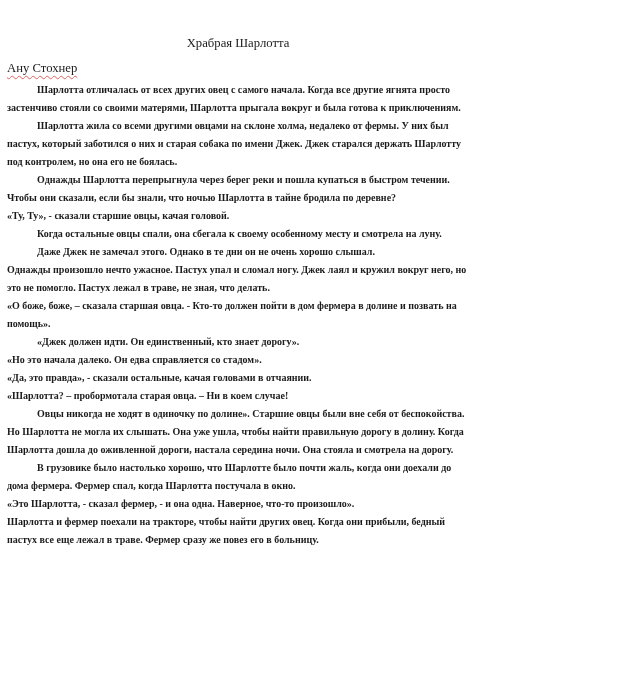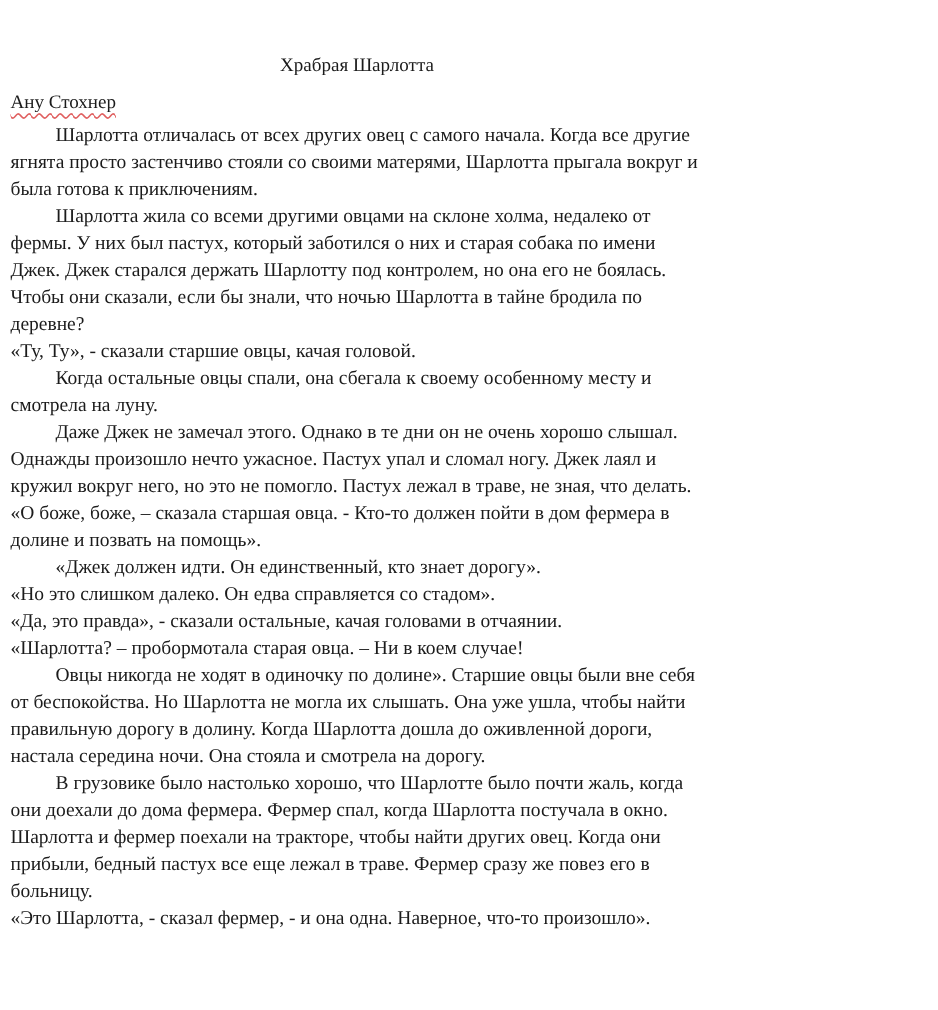--- a/index.html
+++ b/index.html
@@ -35,22 +35,23 @@
     padding-right: 18px;
   }
   .doc-author .misspelled {
     text-decoration: underline wavy #e06060;
     text-decoration-thickness: 1px;
     text-underline-offset: 3px;
     text-decoration-skip-ink: none;
   }
   .doc-body {
     margin-top: 4px;
-    font-size: 13px;
+    font-size: 10px;
     line-height: 18px;
+    font-weight: bold;
   }
   .doc-body p {
     margin: 0;
     padding: 0;
     text-indent: 0;
   }
   .doc-body p.indent {
     text-indent: 30px;
   }
 </style>
@@ -59,28 +60,29 @@
 
 <div class="page">
   <div class="doc-title">Храбрая Шарлотта</div>
   <div class="doc-author">
     <span class="misspelled">Ану Стохнер</span>
   </div>
   <div class="doc-body">
 
   <p class="indent">Шарлотта отличалась от всех других овец с самого начала. Когда все другие ягнята просто застенчиво стояли со своими матерями, Шарлотта прыгала вокруг и была готова к приключениям.</p>
       <p class="indent">Шарлотта жила со всеми другими овцами на склоне холма, недалеко от фермы. У них был пастух, который заботился о них и старая собака по имени Джек. Джек старался держать Шарлотту под контролем, но она его не боялась.</p>
+      <p class="indent">Однажды Шарлотта перепрыгнула через берег реки и пошла купаться в быстром течении.</p>
       <p class="">Чтобы они сказали, если бы знали, что ночью Шарлотта в тайне бродила по деревне?</p>
       <p class="">«Ту, Ту», - сказали старшие овцы, качая головой.</p>
       <p class="indent">Когда остальные овцы спали, она сбегала к своему особенному месту и смотрела на луну.</p>
       <p class="indent">Даже Джек не замечал этого. Однако в те дни он не очень хорошо слышал.</p>
       <p class="">Однажды произошло нечто ужасное. Пастух упал и сломал ногу. Джек лаял и кружил вокруг него, но это не помогло. Пастух лежал в траве, не зная, что делать.</p>
       <p class="">«О боже, боже, – сказала старшая овца. - Кто-то должен пойти в дом фермера в долине и позвать на помощь».</p>
       <p class="indent">«Джек должен идти. Он единственный, кто знает дорогу».</p>
-      <p class="">«Но это слишком далеко. Он едва справляется со стадом».</p>
+      <p class="">«Но это начала далеко. Он едва справляется со стадом».</p>
       <p class="">«Да, это правда», - сказали остальные, качая головами в отчаянии.</p>
       <p class="">«Шарлотта? – пробормотала старая овца. – Ни в коем случае!</p>
       <p class="indent">Овцы никогда не ходят в одиночку по долине». Старшие овцы были вне себя от беспокойства. Но Шарлотта не могла их слышать. Она уже ушла, чтобы найти правильную дорогу в долину. Когда Шарлотта дошла до оживленной дороги, настала середина ночи. Она стояла и смотрела на дорогу.</p>
       <p class="indent">В грузовике было настолько хорошо, что Шарлотте было почти жаль, когда они доехали до дома фермера. Фермер спал, когда Шарлотта постучала в окно.</p>
+      <p class="">«Это Шарлотта, - сказал фермер, - и она одна. Наверное, что-то произошло».</p>
       <p class="">Шарлотта и фермер поехали на тракторе, чтобы найти других овец. Когда они прибыли, бедный пастух все еще лежал в траве. Фермер сразу же повез его в больницу.</p>
-      <p class="">«Это Шарлотта, - сказал фермер, - и она одна. Наверное, что-то произошло».</p>
     </div>
 </div>
 
 </body></html>

